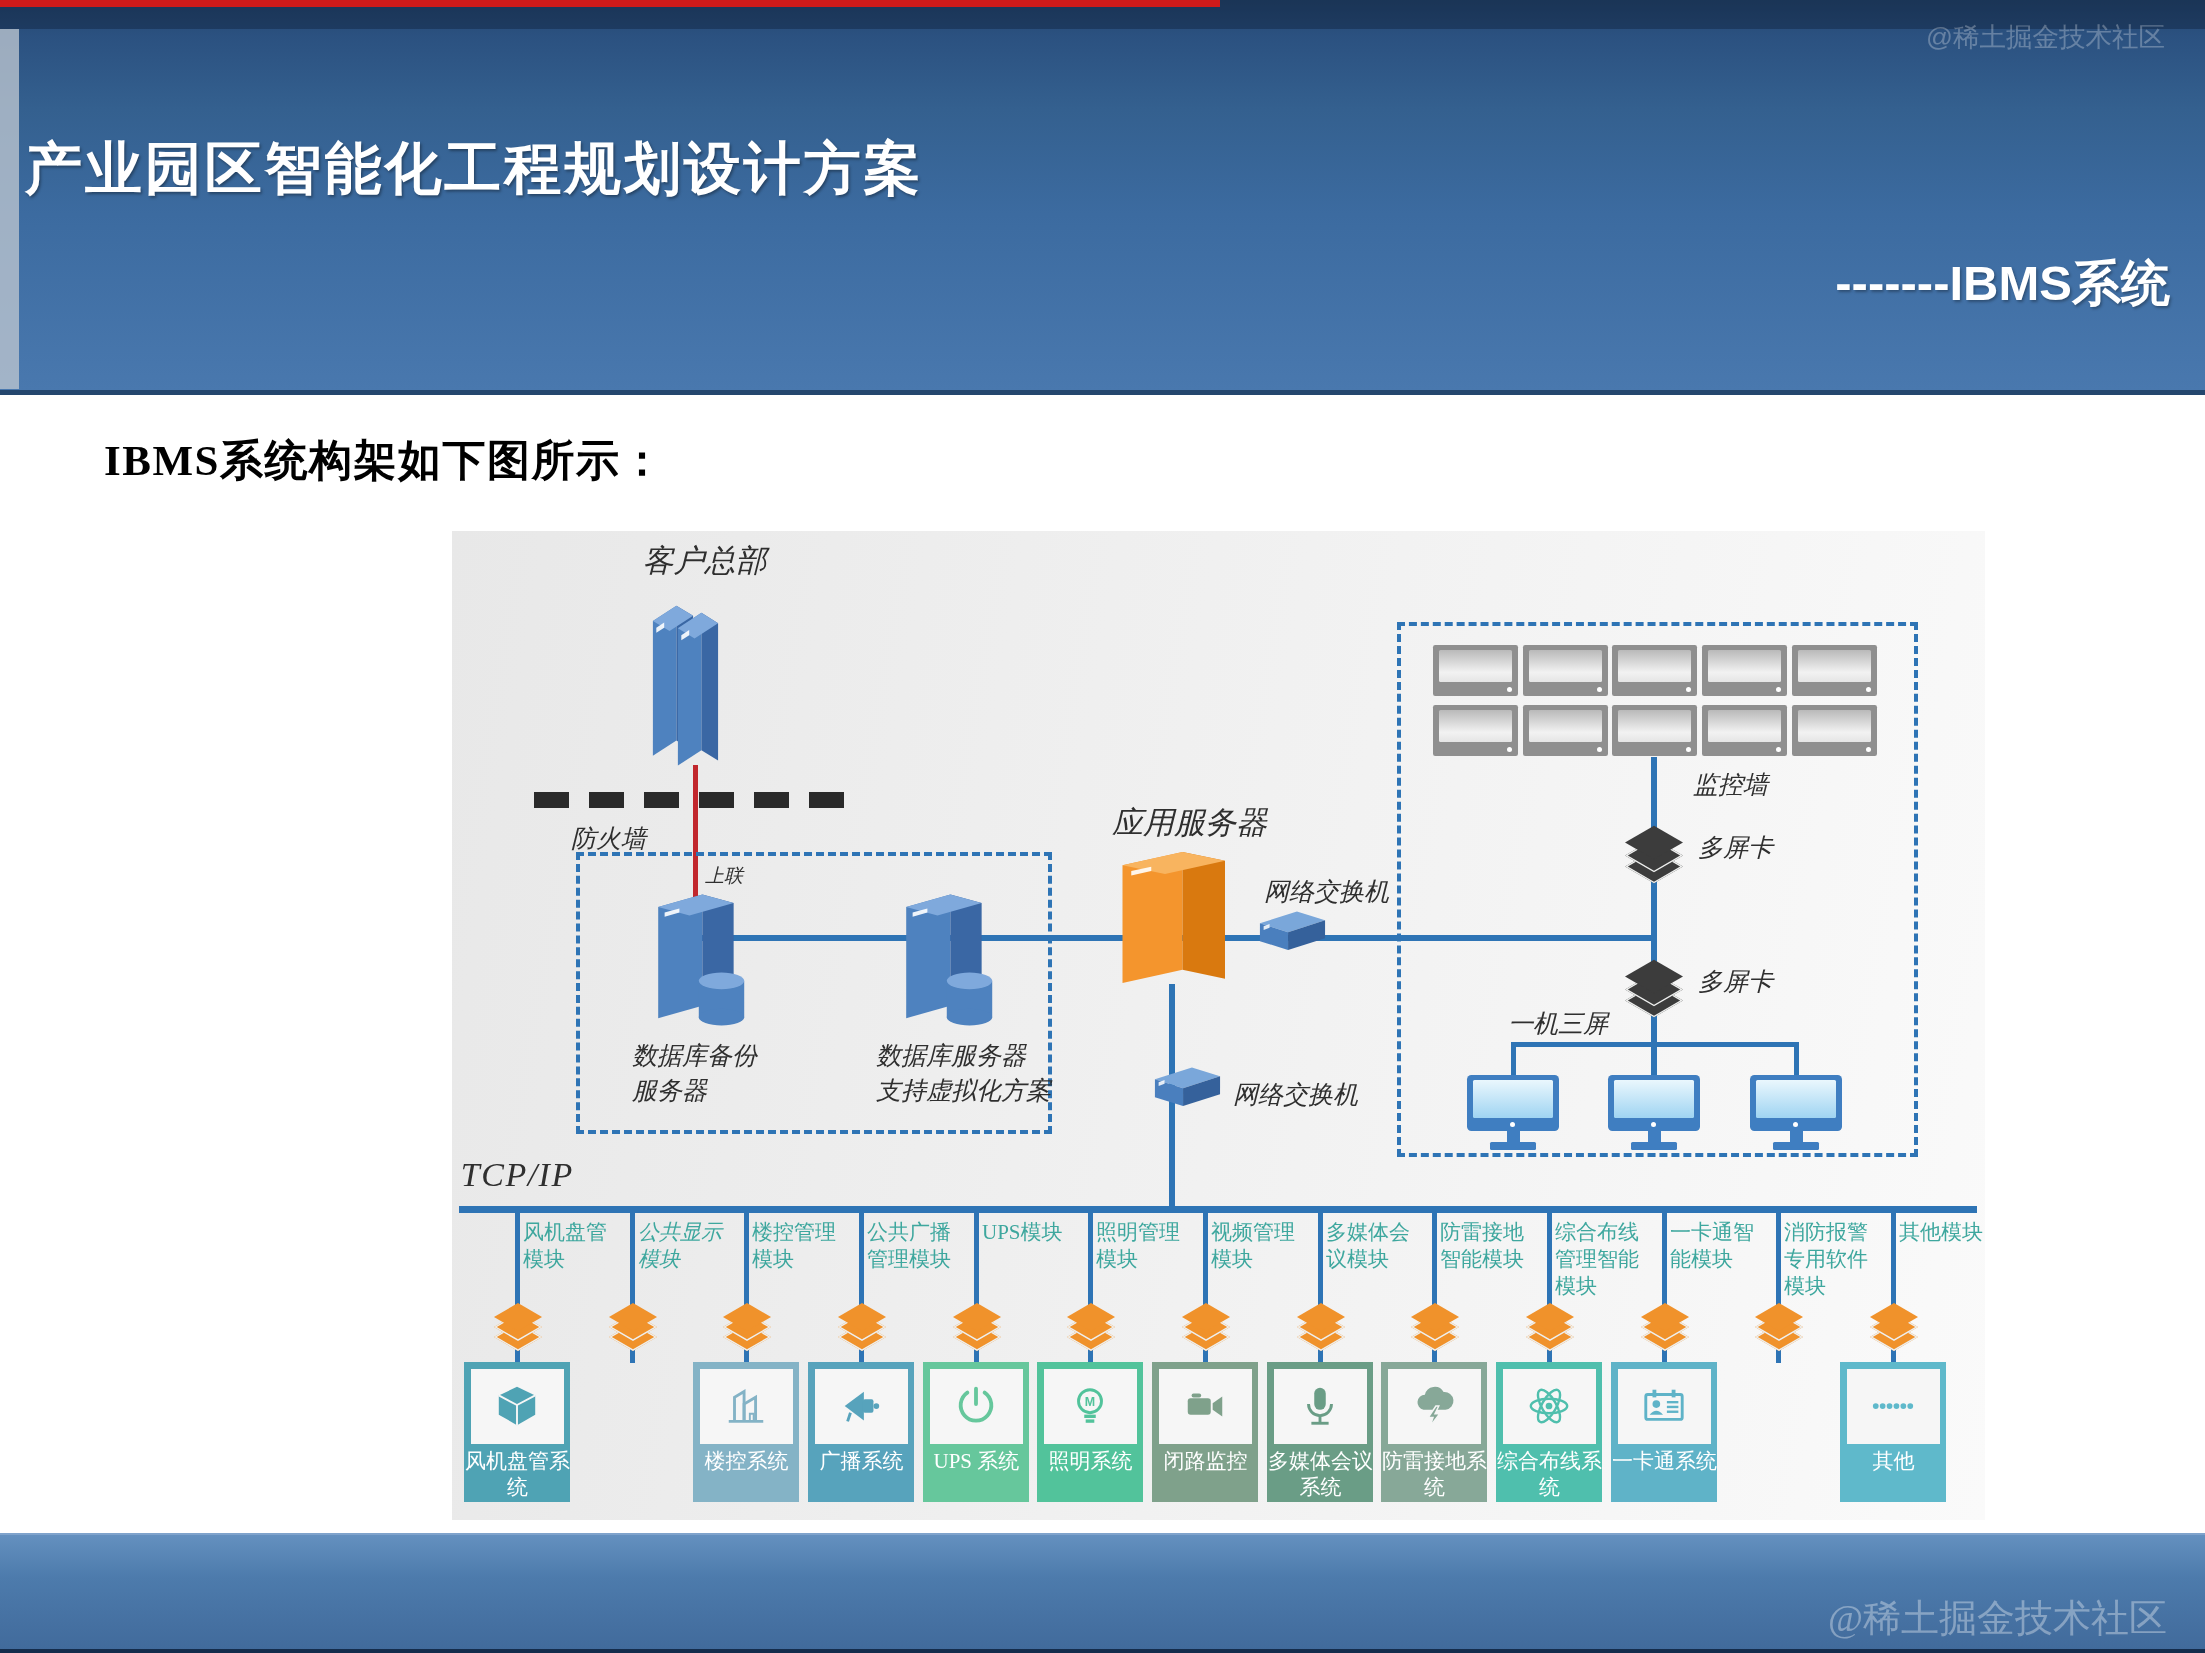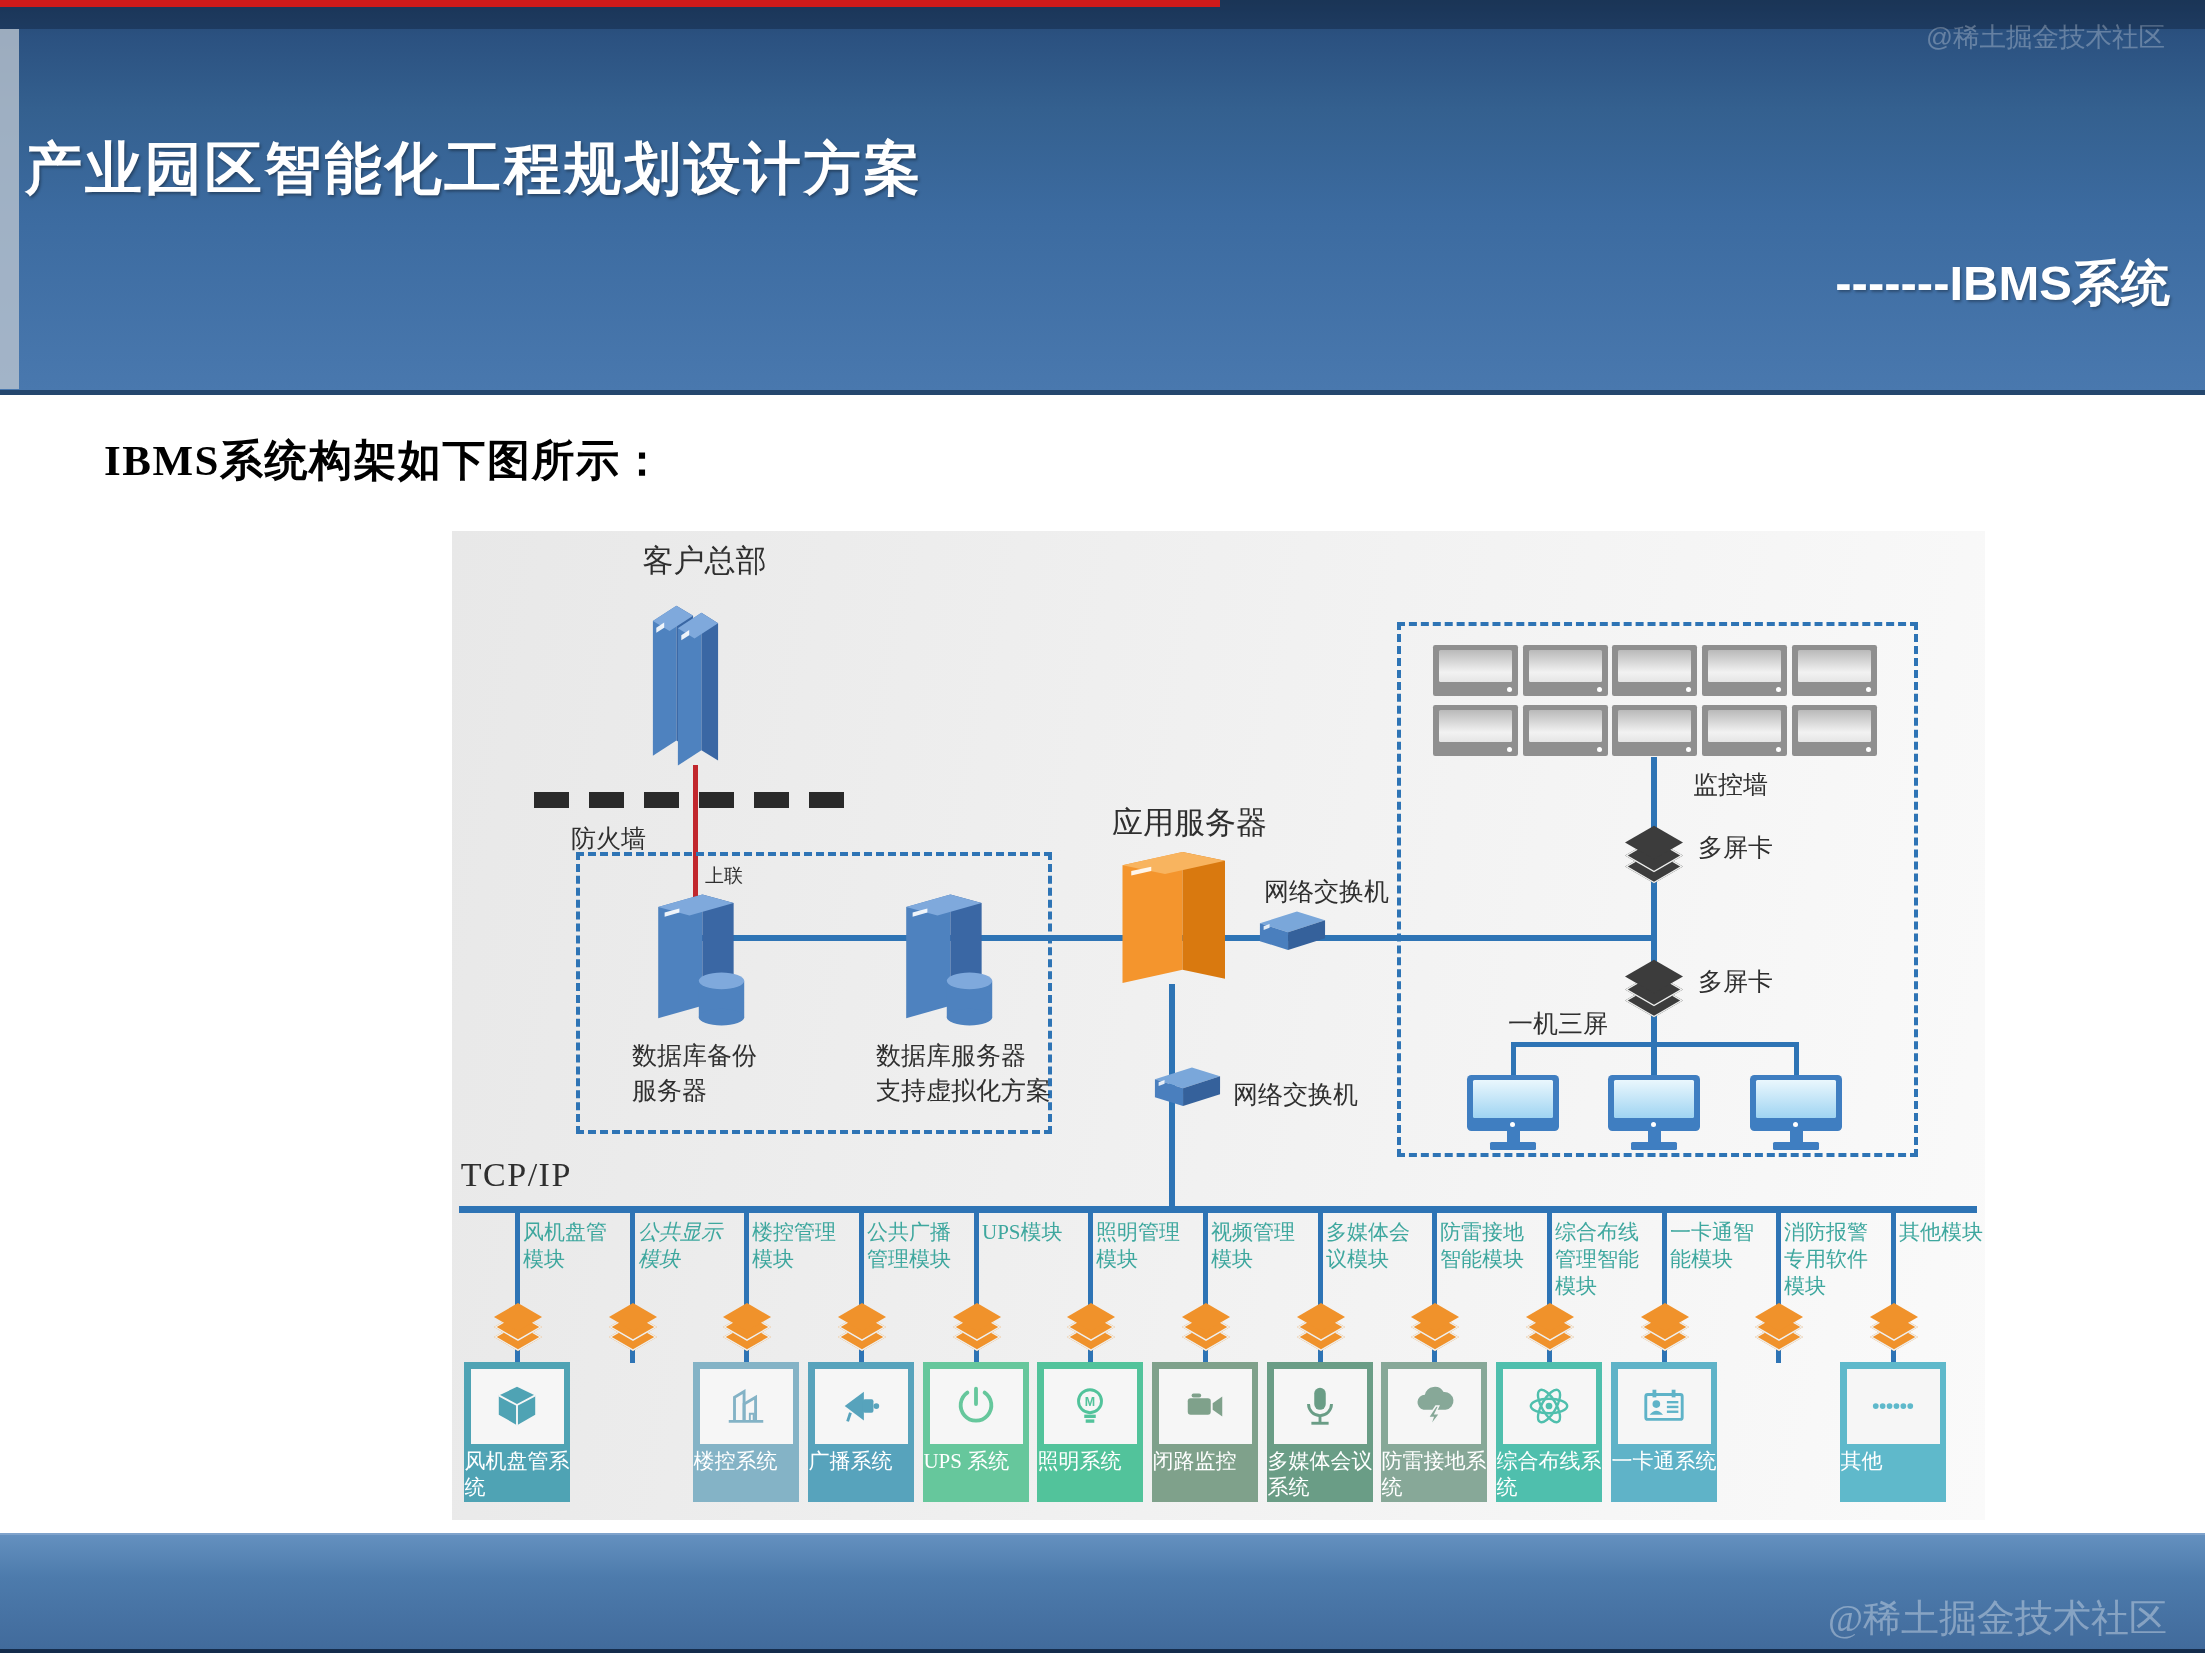--- a/index.html
+++ b/index.html
@@ -21,21 +21,21 @@
   .wm-top{position:absolute;right:40px;top:19px;font-size:26.5px;color:rgba(255,255,255,.28);}
 
   
   .heading{position:absolute;left:104px;top:432px;font-size:43px;color:#000;
     font-family:"Liberation Serif","DejaVu Serif",serif;font-weight:600;letter-spacing:1.5px;}
 
   
   .diagram{position:absolute;left:452px;top:531px;width:1533px;height:989px;
     background:linear-gradient(100deg,#e8e8e8 0%,#f0f0f0 45%,#fafafa 100%);}
   .diagram *{position:absolute;box-sizing:border-box;}
-  .lab{font-family:"Liberation Serif","DejaVu Serif",serif;color:#2f2f2f;white-space:nowrap;z-index:6;}
+  .lab{font-family:"Liberation Serif","DejaVu Serif",serif;color:#2f2f2f;white-space:nowrap;z-index:6;font-style:italic;}
   .hline{background:#2E74B5;height:5.9px;z-index:1;}
   .vline{background:#2E74B5;width:5.9px;z-index:1;}
   .redline{background:#C1272D;width:5.1px;z-index:1;}
   .dashrect{border:4.4px dashed #2E74B5;background:transparent;z-index:2;}
   .firewall{height:16px;z-index:3;
     background:repeating-linear-gradient(90deg,#2a2a2a 0 35px,transparent 35px 55px);}
   .devsvg{z-index:4;}
   .devsvg svg{width:100%;height:100%;display:block;}
 
   
@@ -67,21 +67,21 @@
   
   .col{top:681px;width:115px;height:293px;z-index:5;}
   .col .drop{left:55px;top:0;height:151px;width:5.1px;}
   .col .mlabel{left:63px;top:7.4px;width:104px;font-size:21px;line-height:1.28;color:#3EA79E;
     font-family:"Liberation Serif","DejaVu Serif",serif;z-index:6;}
   .col .dstack{left:35px;top:88px;width:46px;height:53px;}
   .col .card{left:4.4px;top:150px;width:106px;height:140px;z-index:6;}
   .col .cbox{position:absolute;left:6.6px;top:6.6px;width:93px;height:75px;background:#f6f6f6;
     display:flex;align-items:center;justify-content:center;}
   .col .cbox svg{width:46px;height:46px;}
-  .col .clabel{position:absolute;left:0;top:87px;width:106px;text-align:left;color:#fff;
+  .col .clabel{position:absolute;left:0;top:87px;width:106px;text-align:center;color:#fff;
     font-size:21px;line-height:1.22;font-family:"Liberation Serif","DejaVu Serif",serif;}
 
   
   footer{position:absolute;left:0;top:1533px;width:2205px;height:121px;
     background:linear-gradient(180deg,#6490bf 0%,#4d7bac 35%,#40699a 100%);
     border-top:2.9px solid #7fa3cc;}
   footer .edge{position:absolute;left:0;bottom:0;width:100%;height:7.4px;background:#142c4c;}
   .wm-bottom{position:absolute;right:38px;bottom:11.8px;font-size:38px;color:rgba(255,255,255,.35);
     font-family:"Liberation Serif","DejaVu Serif",serif;}
 </style>

